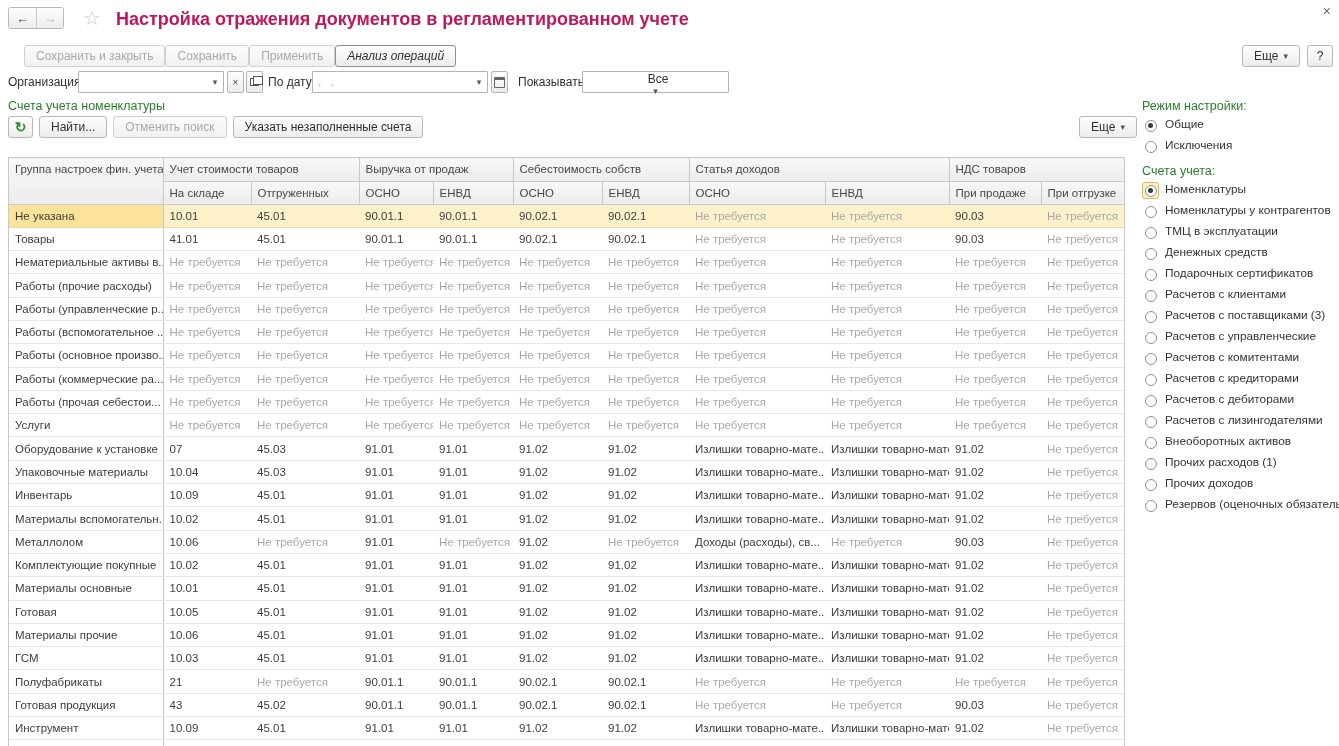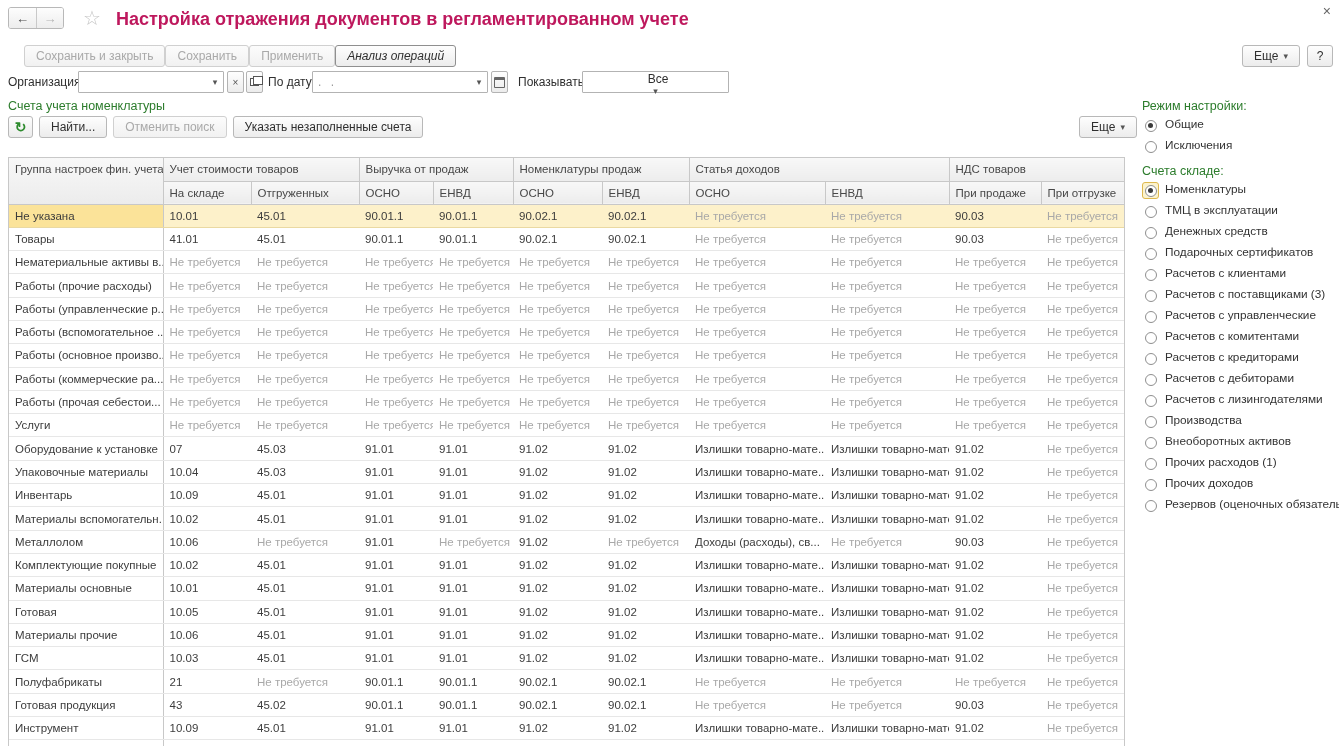--- a/index.html
+++ b/index.html
@@ -198,21 +198,21 @@
         <col style="width: 136px;">
         <col style="width: 124px;">
         <col style="width: 92px;">
         <col style="width: 85px;">
       </colgroup>
       <thead>
         <tr>
           <th class="corner" rowspan="2">Группа настроек фин. учета</th>
           <th colspan="2">Учет стоимости товаров</th>
           <th colspan="2">Выручка от продаж</th>
-          <th colspan="2">Номенклатуры продаж</th>
+          <th colspan="2">Себестоимость собств</th>
           <th colspan="2">Статья доходов</th>
           <th colspan="2">НДС товаров</th>
         </tr>
         <tr>
           <th>На складе</th>
           <th>Отгруженных</th>
           <th>ОСНО</th>
           <th>ЕНВД</th>
           <th>ОСНО</th>
           <th>ЕНВД</th>
@@ -551,34 +551,40 @@
         <span class="radio-label">Общие</span>
       </div>
       <div class="radio-item">
         <span class="radio-outer">
           <span class="radio"></span>
         </span>
         <span class="radio-label">Исключения</span>
       </div>
     </div>
   <div class="accounts-block">
-    <div class="green-title">Счета складе:</div>
+    <div class="green-title">Счета учета:</div>
     <div id="accounts-options">
         <div class="radio-item">
           <span class="radio-outer focused">
             <span class="radio">
               <span class="dot"></span>
             </span>
           </span>
           <span class="radio-label">Номенклатуры</span>
         </div>
         <div class="radio-item">
           <span class="radio-outer">
             <span class="radio"></span>
           </span>
+          <span class="radio-label">Номенклатуры у контрагентов</span>
+        </div>
+        <div class="radio-item">
+          <span class="radio-outer">
+            <span class="radio"></span>
+          </span>
           <span class="radio-label">ТМЦ в эксплуатации</span>
         </div>
         <div class="radio-item">
           <span class="radio-outer">
             <span class="radio"></span>
           </span>
           <span class="radio-label">Денежных средств</span>
         </div>
         <div class="radio-item">
           <span class="radio-outer">
@@ -620,26 +626,20 @@
           <span class="radio-outer">
             <span class="radio"></span>
           </span>
           <span class="radio-label">Расчетов с дебиторами</span>
         </div>
         <div class="radio-item">
           <span class="radio-outer">
             <span class="radio"></span>
           </span>
           <span class="radio-label">Расчетов с лизингодателями</span>
-        </div>
-        <div class="radio-item">
-          <span class="radio-outer">
-            <span class="radio"></span>
-          </span>
-          <span class="radio-label">Производства</span>
         </div>
         <div class="radio-item">
           <span class="radio-outer">
             <span class="radio"></span>
           </span>
           <span class="radio-label">Внеоборотных активов</span>
         </div>
         <div class="radio-item">
           <span class="radio-outer">
             <span class="radio"></span>

